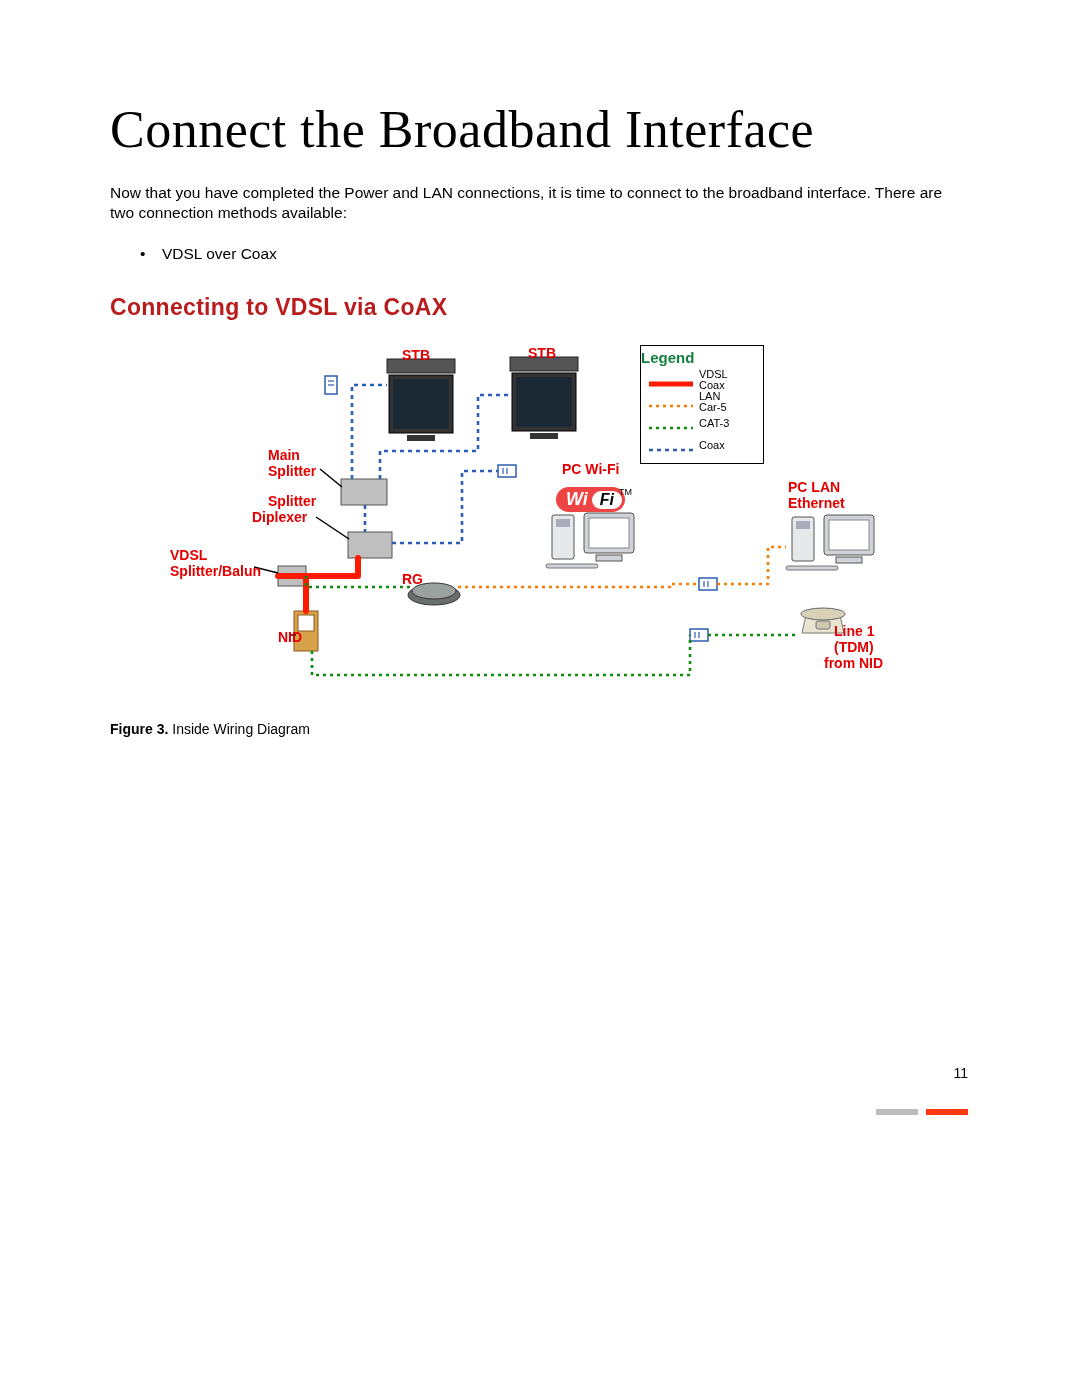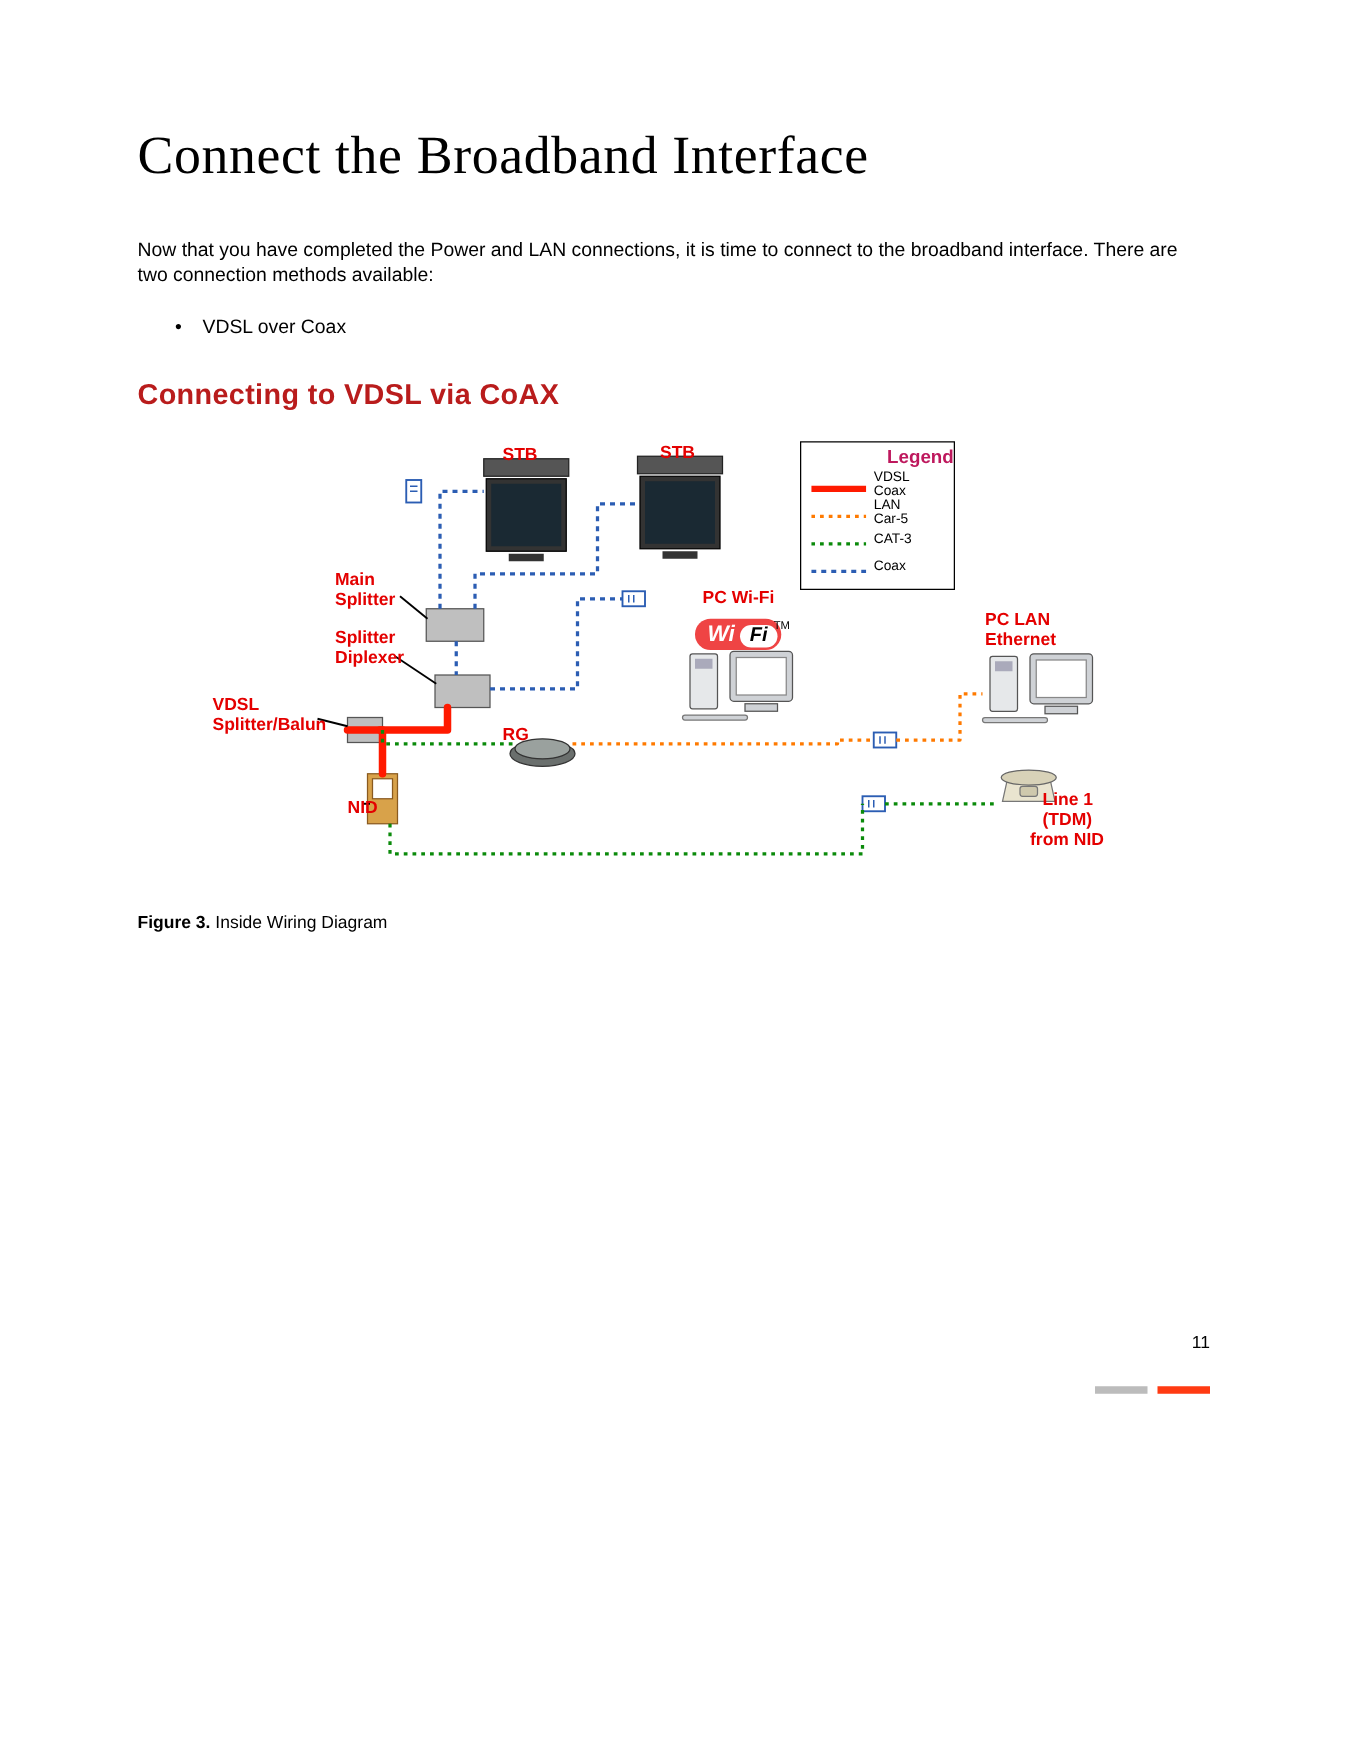--- a/index.html
+++ b/index.html
@@ -1,32 +1,32 @@
 <!DOCTYPE html>
 <html><head>
 <meta charset="utf-8">
 <style>
   html,body{margin:0;padding:0;background:#fff;font-family:Verdana,Geneva,sans-serif;color:#000}
   .page{width:1080px;height:1397px;position:relative;margin:0 auto;box-sizing:border-box;padding:100px 110px 0 110px}
-  .title{font-family:Georgia,'Times New Roman',serif;font-size:43px;font-weight:400;margin:0 0 42px 0;letter-spacing:.5px}
+  .title{font-family:Georgia,'Times New Roman',serif;font-size:52px;font-weight:400;margin:0 0 24px 0;letter-spacing:.5px}
   .para{font-size:15.5px;line-height:1.32;margin:0 0 18px 0}
   ul.bul{margin:0 0 18px 0;padding-left:52px;list-style:none}
   ul.bul li{font-size:15.5px;line-height:1.55;position:relative}
   ul.bul li::before{content:"•";position:absolute;left:-22px}
   .h2{font-family:Arial,Helvetica,sans-serif;font-size:23px;font-weight:800;color:#b91c1c;margin:28px 0 14px 0;letter-spacing:.3px}
   .figwrap{position:relative;width:720px;height:360px;margin-left:60px}
   svg.diagram{position:absolute;left:0;top:0}
   .dlabel{position:absolute;font-family:Arial,Helvetica,sans-serif;font-weight:700;font-size:14px;color:#e40000;white-space:nowrap}
   .caption{font-size:14px;margin-top:26px}
   .caption b{font-weight:700}
   .pagenum{position:absolute;right:112px;bottom:316px;font-size:14px}
   .decor{position:absolute;right:112px;bottom:282px;display:flex;gap:0}
   .decor span{display:block;height:6px}
   .legend{position:absolute;border:1px solid #000;box-sizing:border-box;background:#fff}
-  .legend .hdr{font-family:Arial,Helvetica,sans-serif;font-weight:700;color:#be185d;font-size:15px;text-align:right;padding:3px 0 3px 0}
+  .legend .hdr{font-family:Arial,Helvetica,sans-serif;font-weight:700;color:#15803d;font-size:15px;text-align:left;padding:3px 0 3px 0}
   .legend .row{display:flex;align-items:center;height:22px;padding:0 8px 0 8px}
   .legend .sw{width:44px;height:10px;flex:0 0 44px;position:relative}
   .legend .tx{font-family:Arial,Helvetica,sans-serif;font-size:11px;line-height:1;margin-left:6px}
   .wifi{position:absolute;background:#ef4444;border-radius:22px;color:#fff;font-family:Arial,Helvetica,sans-serif;font-weight:700}
   .wifi span.a{display:inline-block;padding:2px 4px 2px 10px;font-size:18px;font-style:italic}
   .wifi span.b{display:inline-block;background:#fff;color:#000;border-radius:16px;padding:0 8px;margin:2px 3px 2px 0;font-size:16px;font-style:italic}
   .tm{position:absolute;font-size:9px;font-family:Arial}
 </style>
 </head>
 <body>
@@ -156,21 +156,21 @@
     <div class="wifi" style="left:386px;top:152px">
       <span class="a">Wi</span><span class="b">Fi</span>
     </div>
     <div class="tm" style="left:449px;top:152px">TM</div>
 
     <div class="dlabel" style="left:232px;top:12px">STB</div>
     <div class="dlabel" style="left:358px;top:10px">STB</div>
     <div class="dlabel" style="left:98px;top:112px">Main</div>
     <div class="dlabel" style="left:98px;top:128px">Splitter</div>
     <div class="dlabel" style="left:98px;top:158px">Splitter</div>
-    <div class="dlabel" style="left:98px;top:174px">Diplexer</div>
+    <div class="dlabel" style="left:82px;top:174px">Diplexer</div>
     <div class="dlabel" style="left:0px;top:212px">VDSL</div>
     <div class="dlabel" style="left:0px;top:228px">Splitter/Balun</div>
     <div class="dlabel" style="left:108px;top:294px">NID</div>
     <div class="dlabel" style="left:232px;top:236px">RG</div>
     <div class="dlabel" style="left:392px;top:126px">PC Wi-Fi</div>
     <div class="dlabel" style="left:618px;top:144px">PC LAN</div>
     <div class="dlabel" style="left:618px;top:160px">Ethernet</div>
     <div class="dlabel" style="left:664px;top:288px">Line 1</div>
     <div class="dlabel" style="left:664px;top:304px">(TDM)</div>
     <div class="dlabel" style="left:654px;top:320px">from NID</div>

